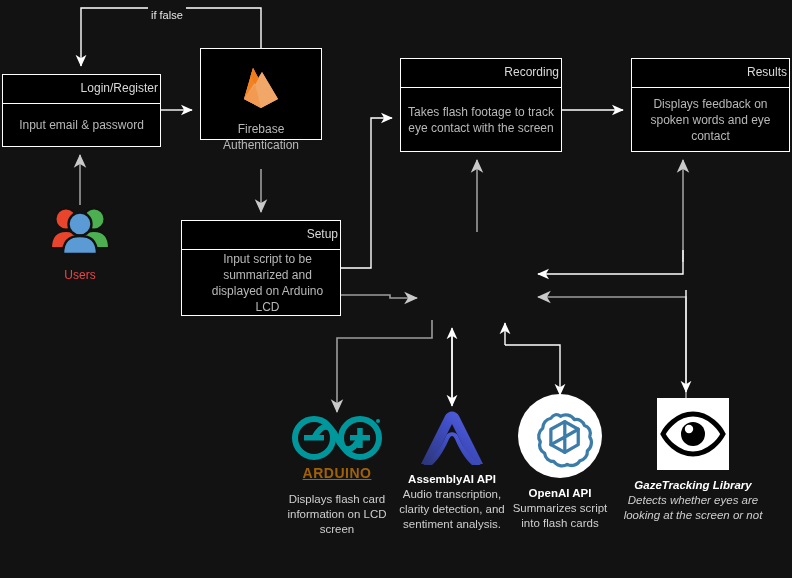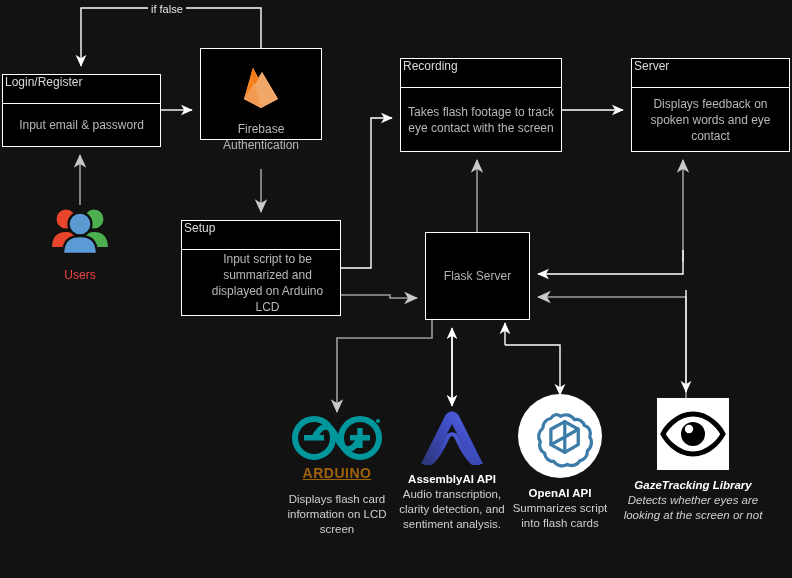--- a/index.html
+++ b/index.html
@@ -26,26 +26,26 @@
   .node {
     position: absolute;
     box-sizing: border-box;
     border: 1px solid #ffffff;
     background: #000000;
     color: #d9d9d9;
   }
   .node .hdr {
     box-sizing: border-box;
     border-bottom: 1px solid #ffffff;
-    text-align: left;
+    text-align: right;
     font-size: 12px;
     color: #d9d9d9;
     background: #000000;
     line-height: 1;
-    padding: 1px 2px 8px 2px;
+    padding: 7px 2px 8px 2px;
   }
   .node .body {
     box-sizing: border-box;
     display: flex;
     align-items: center;
     justify-content: center;
     text-align: center;
     font-size: 12px;
     color: #b8b8b8;
     padding: 3px 6px;
@@ -80,21 +80,21 @@
     text-align: center;
     line-height: 16px;
     margin-top: 6px;
   }
   
   .edgelabel {
     position: absolute;
     font-size: 11px;
     color: #e6e6e6;
     background: #121212;
-    padding: 2px 3px;
+    padding: 8px 3px;
     line-height: 13px;
     white-space: nowrap;
   }
   
   .iconitem {
     position: absolute;
     text-align: center;
   }
   .cap {
     font-size: 11.5px;
@@ -214,32 +214,29 @@
       <span>Authentication</span>
     </div>
   </div>
 
   <div class="node" style="left:400px; top:58px; width:162px; height:94px;">
     <div class="hdr" style="height:29px;">Recording</div>
     <div class="body" style="height:63px;">Takes flash footage to track eye contact with the screen</div>
   </div>
 
   <div class="node" style="left:631px; top:58px; width:159px; height:94px;">
-    <div class="hdr" style="height:29px;">Server</div>
+    <div class="hdr" style="height:29px;">Results</div>
     <div class="body" style="height:63px;">Displays feedback on spoken words and eye contact</div>
   </div>
 
   <div class="node" style="left:181px; top:220px; width:160px; height:96px;">
     <div class="hdr" style="height:29px;">Setup</div>
     <div class="body" style="height:65px;padding-left:19px;">Input script to be summarized and displayed on Arduino LCD</div>
   </div>
 
-  <div class="plainbox" style="left:425px; top:232px; width:105px; height:88px;">
-    <span>Flask Server</span>
-  </div>
 
   <div class="iconitem" style="left:40px; top:204px; width:80px;">
     <span>
       <svg width="64" height="52" viewBox="0 0 64 52" aria-hidden="true">
 
         <circle cx="18" cy="15" r="10.5" fill="#e8452c" stroke="#111" stroke-width="2"></circle>
         <path d="M3 44 C3 31 10 27 18 27 C26 27 33 31 33 44 Z" fill="#e8452c" stroke="#111" stroke-width="2"></path>
 
         <circle cx="46" cy="15" r="10.5" fill="#4caf50" stroke="#111" stroke-width="2"></circle>
         <path d="M31 44 C31 31 38 27 46 27 C54 27 61 31 61 44 Z" fill="#4caf50" stroke="#111" stroke-width="2"></path>

